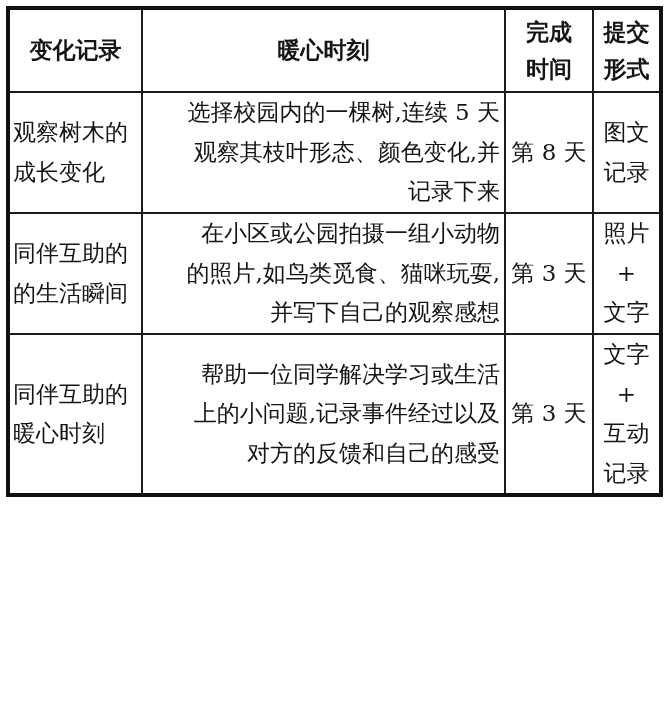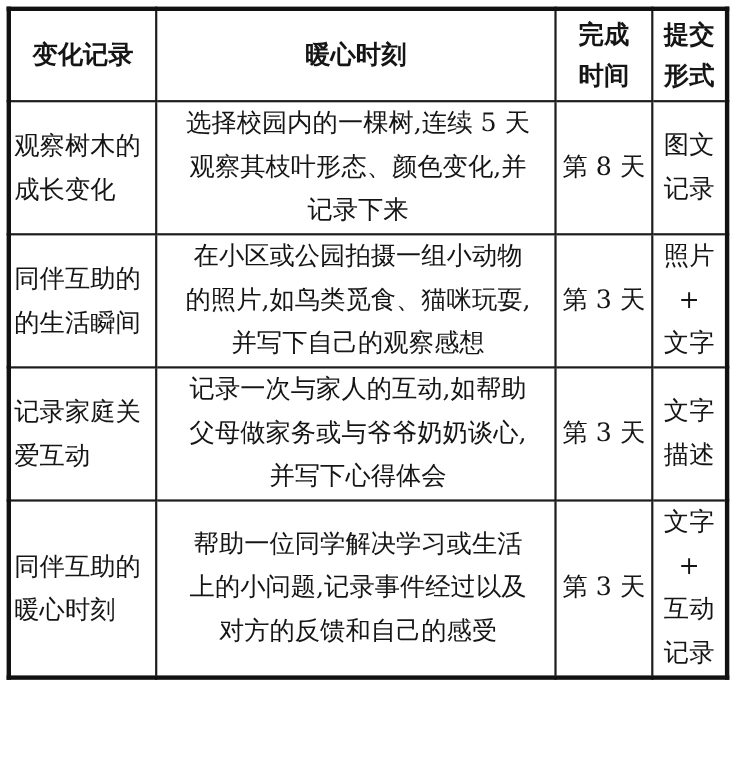--- a/index.html
+++ b/index.html
@@ -51,21 +51,21 @@
     font-size: 23px;
     text-align: center;
     line-height: 1.6;
   }
   td.cell-name .cell {
     text-align: left;
     padding: 0 2px 0 3px;
     font-family: Liberation Serif, serif;
   }
   td.cell-content .cell {
-    text-align: center;
+    text-align: right;
     padding: 0 4px 0 8px;
   }
   td.cell-time .cell,
   td.cell-format .cell {
     text-align: center;
   }
 </style>
 </head>
 <body>
 
@@ -127,38 +127,20 @@
         <td class="cell-time">
           <div class="cell">第 3 天</div>
         </td>
         <td class="cell-format">
           <div class="cell">照片+
 文字</div>
         </td>
       </tr>
       <tr>
         <td class="cell-name">
-          <div class="cell">记录家庭关
-爱互动</div>
-        </td>
-        <td class="cell-content">
-          <div class="cell">记录一次与家人的互动,如帮助
-父母做家务或与爷爷奶奶谈心,
-并写下心得体会</div>
-        </td>
-        <td class="cell-time">
-          <div class="cell">第 3 天</div>
-        </td>
-        <td class="cell-format">
-          <div class="cell">文字
-描述</div>
-        </td>
-      </tr>
-      <tr>
-        <td class="cell-name">
           <div class="cell">同伴互助的
 暖心时刻</div>
         </td>
         <td class="cell-content">
           <div class="cell">帮助一位同学解决学习或生活
 上的小问题,记录事件经过以及
 对方的反馈和自己的感受</div>
         </td>
         <td class="cell-time">
           <div class="cell">第 3 天</div>

